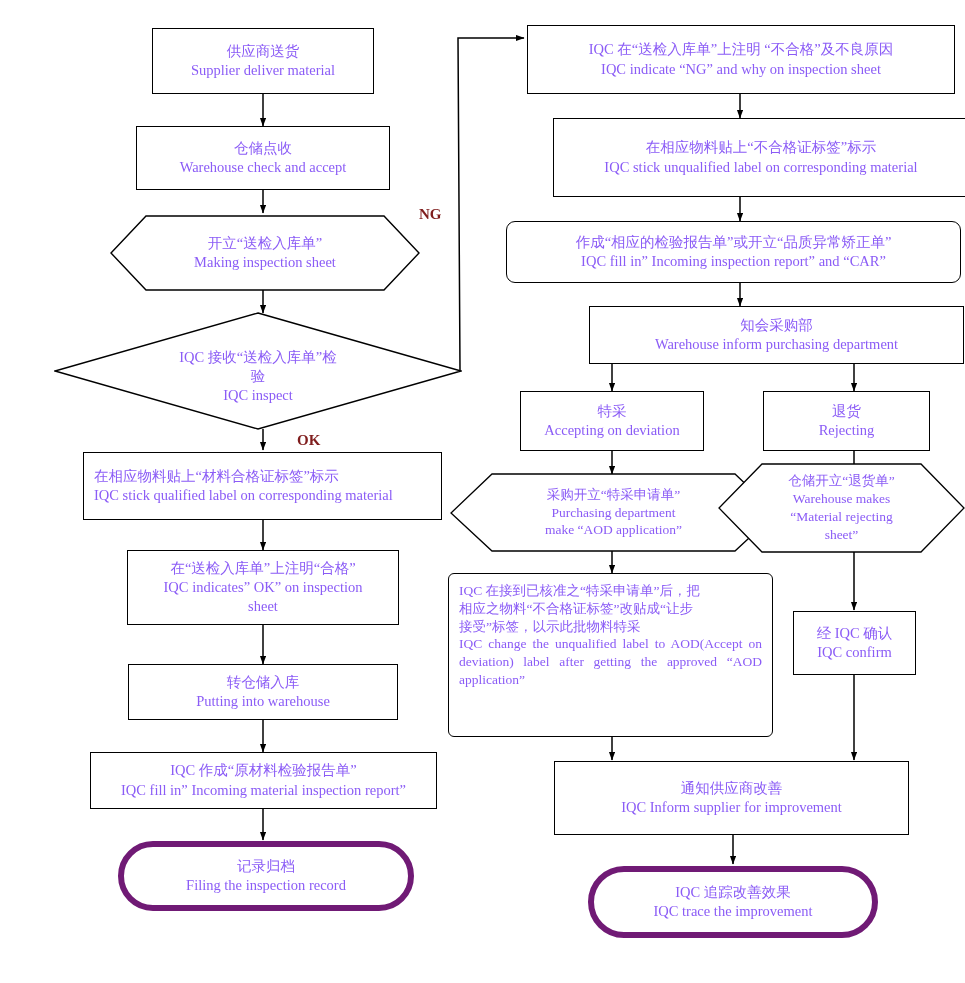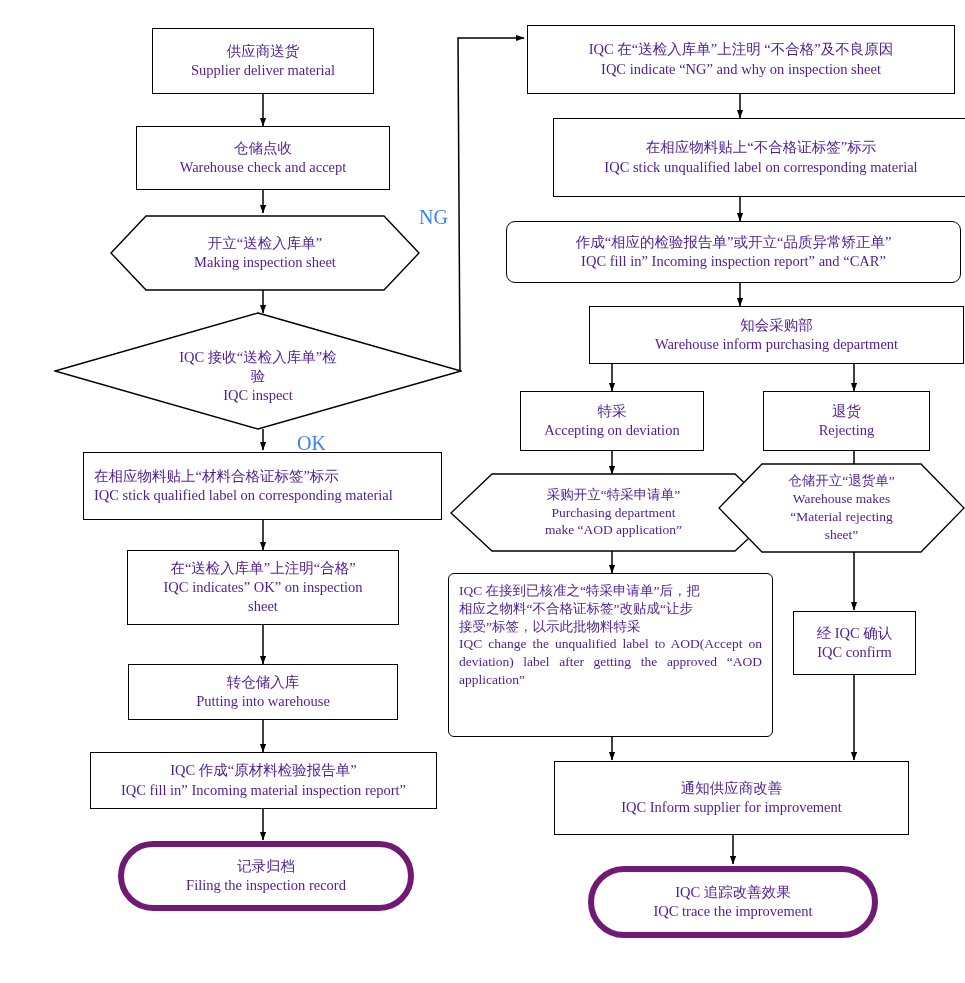--- a/index.html
+++ b/index.html
@@ -25,21 +25,21 @@
     pointer-events: none;
   }
   .node {
     position: absolute;
     box-sizing: border-box;
     display: flex;
     flex-direction: column;
     align-items: center;
     justify-content: center;
     text-align: center;
-    color: #4c1d95;
+    color: #8b5cf6;
     line-height: 1.32;
     font-size: 14.5px;
   }
   .node.rect {
     border: 1px solid #000000;
     background: #ffffff;
   }
   .node.round {
     border: 1px solid #000000;
     background: #ffffff;
@@ -87,23 +87,24 @@
   }
   .justified {
     display: block;
     text-align: justify;
     text-align-last: left;
     white-space: normal;
   }
   .edge-label {
     position: absolute;
     font-family: "Liberation Serif", "DejaVu Serif", serif;
-    font-size: 20px;
-    color: #3b82f6;
+    font-size: 15px;
+    color: #7f1d1d;
     white-space: nowrap;
+    font-weight: bold;
   }
   .clipbox {
     overflow: hidden;
   }
 </style>
 </head>
 <body>
 
 <div id="chart-root">
 

